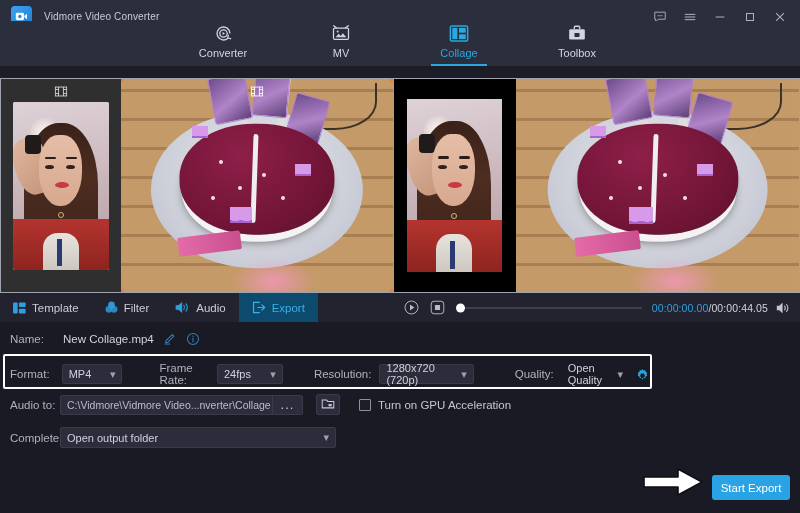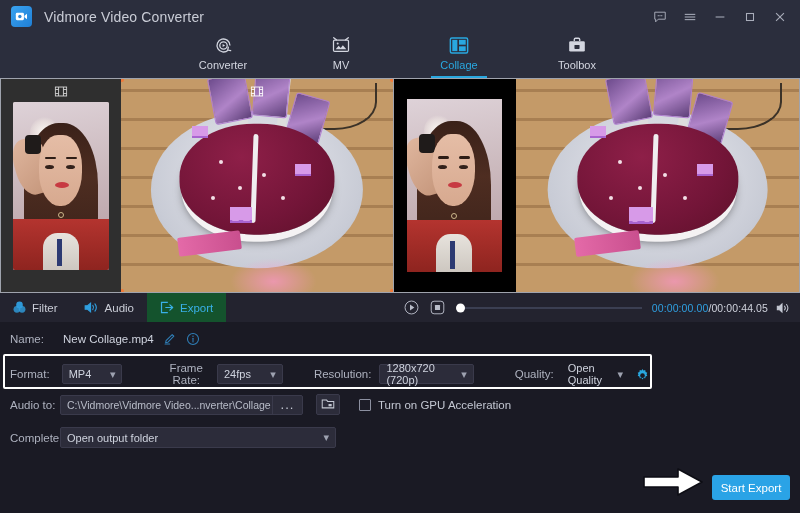--- a/index.html
+++ b/index.html
@@ -18,34 +18,34 @@
     background: #2b2e3d;
     display: flex; align-items: center;
   }
   .app-logo {
     width: 21px; height: 21px; margin-left: 11px; border-radius: 4px;
     background: linear-gradient(135deg,#3aa3f0,#1f7fd6);
     display: flex; align-items: center; justify-content: center;
   }
   .app-logo svg { display: block; }
   .app-title {
-    margin-left: 12px; font-size: 14px; color: #c9ccd6; letter-spacing: .15px;
+    margin-left: 12px; font-size: 10px; color: #c9ccd6; letter-spacing: .15px;
   }
   .win-ctrls {
     position: absolute; right: 6px; top: 0; height: 33px;
     display: flex; align-items: center; gap: 2px;
   }
   .win-btn {
     width: 28px; height: 28px; display: flex; align-items: center; justify-content: center;
     color: #a9adba; cursor: pointer; border-radius: 2px;
   }
 
   
   .navbar {
-    position: absolute; top: 33px; left: 0; width: 800px; height: 45px;
+    position: absolute; top: 21px; left: 0; width: 800px; height: 45px;
     background: #2b2e3d;
     display: flex; align-items: flex-start; justify-content: center; gap: 38px;
   }
   .nav-item {
     width: 80px; height: 45px; display: flex; flex-direction: column;
     align-items: center; justify-content: flex-start; cursor: pointer;
     color: #d3d6e0; position: relative; padding-top: 1px;
   }
   .nav-item .nav-ico { height: 22px; display:flex; align-items:center; justify-content:center; }
   .nav-item .nav-lbl { font-size: 11px; margin-top: 3px; }
@@ -212,40 +212,40 @@
 
   
   .edittabs {
     position: absolute; top: 293px; left: 0; width: 393px; height: 29px;
     background: #23232f; display: flex; align-items: stretch;
   }
   .etab {
     display: flex; align-items: center; gap: 6px; padding: 0 13px;
     font-size: 11.5px; color: #c9ccd6; cursor: pointer;
   }
-  .etab.active { background: #14532d; color: #39b0e8; text-align: right; }
+  .etab.active { background: #0c4a6e; color: #39b0e8; text-align: right; }
   .etab .e-ico { display: flex; align-items: center; }
 
   
   .panel { position: absolute; top: 322px; left: 0; width: 800px; height: 191px; background: #1a1a24; }
   .row { position: absolute; display: flex; align-items: center; color: #aeb2bf; font-size: 11.5px; }
   .row .lbl { color: #aeb2bf; }
 
   .name-row { top: 10px; left: 10px; }
   .name-row .lbl { width: 50px; }
   .name-val { color: #cfd3de; margin-left: 3px; }
   .ic-btn { margin-left: 9px; cursor: pointer; display: flex; align-items: center; }
 
   .hl-box {
     position: absolute; top: 32px; left: 3px; width: 649px; height: 35px;
     border: 2px solid #ffffff; border-radius: 2px;
   }
 
   .fmt-row { top: 40px; left: 10px; width: 640px; }
-  .fmt-row .lbl { color: #aeb2bf; text-align: center; }
+  .fmt-row .lbl { color: #aeb2bf; }
 
   .select {
     height: 20px; background: #2c2c3a; border: 1px solid #3a3a4b; border-radius: 2px;
     display: flex; align-items: center; padding: 0 6px;
     color: #cfd3de; font-size: 11px; cursor: pointer; position: relative;
   }
   .select .caret { margin-left: auto; padding-left: 8px; color: #9ea2b0; }
 
   .sel-format { width: 70px; margin-left: 12px; }
   .lbl-framerate { margin-left: 37px; }
@@ -514,20 +514,30 @@
           <div class="bfly" style="left:40%;top:60%;width:24px;height:17px"></div>
           <div class="bfly" style="left:64%;top:40%"></div>
           <div class="label"></div>
           <div class="glow"></div>
         </div>
       </div>
     </div>
   </div>
 
   <div class="edittabs">
+    <div class="etab">
+      <span class="e-ico">
+        <svg width="13" height="12" viewBox="0 0 14 13" fill="#2f9fe0">
+          <rect x="0" y="0.5" width="5" height="12" rx="1"></rect>
+          <rect x="6.4" y="0.5" width="7.2" height="5" rx="1"></rect>
+          <rect x="6.4" y="7.2" width="7.2" height="5.3" rx="1"></rect>
+        </svg>
+      </span>
+      <span>Template</span>
+    </div>
 
     <div class="etab">
       <span class="e-ico">
         <svg width="13" height="13" viewBox="0 0 14 14" fill="#2f9fe0">
           <circle cx="7" cy="4.2" r="3.6" opacity=".95"></circle>
           <circle cx="4.2" cy="9" r="3.6" opacity=".8"></circle>
           <circle cx="9.8" cy="9" r="3.6" opacity=".8"></circle>
         </svg>
       </span>
       <span>Filter</span>

